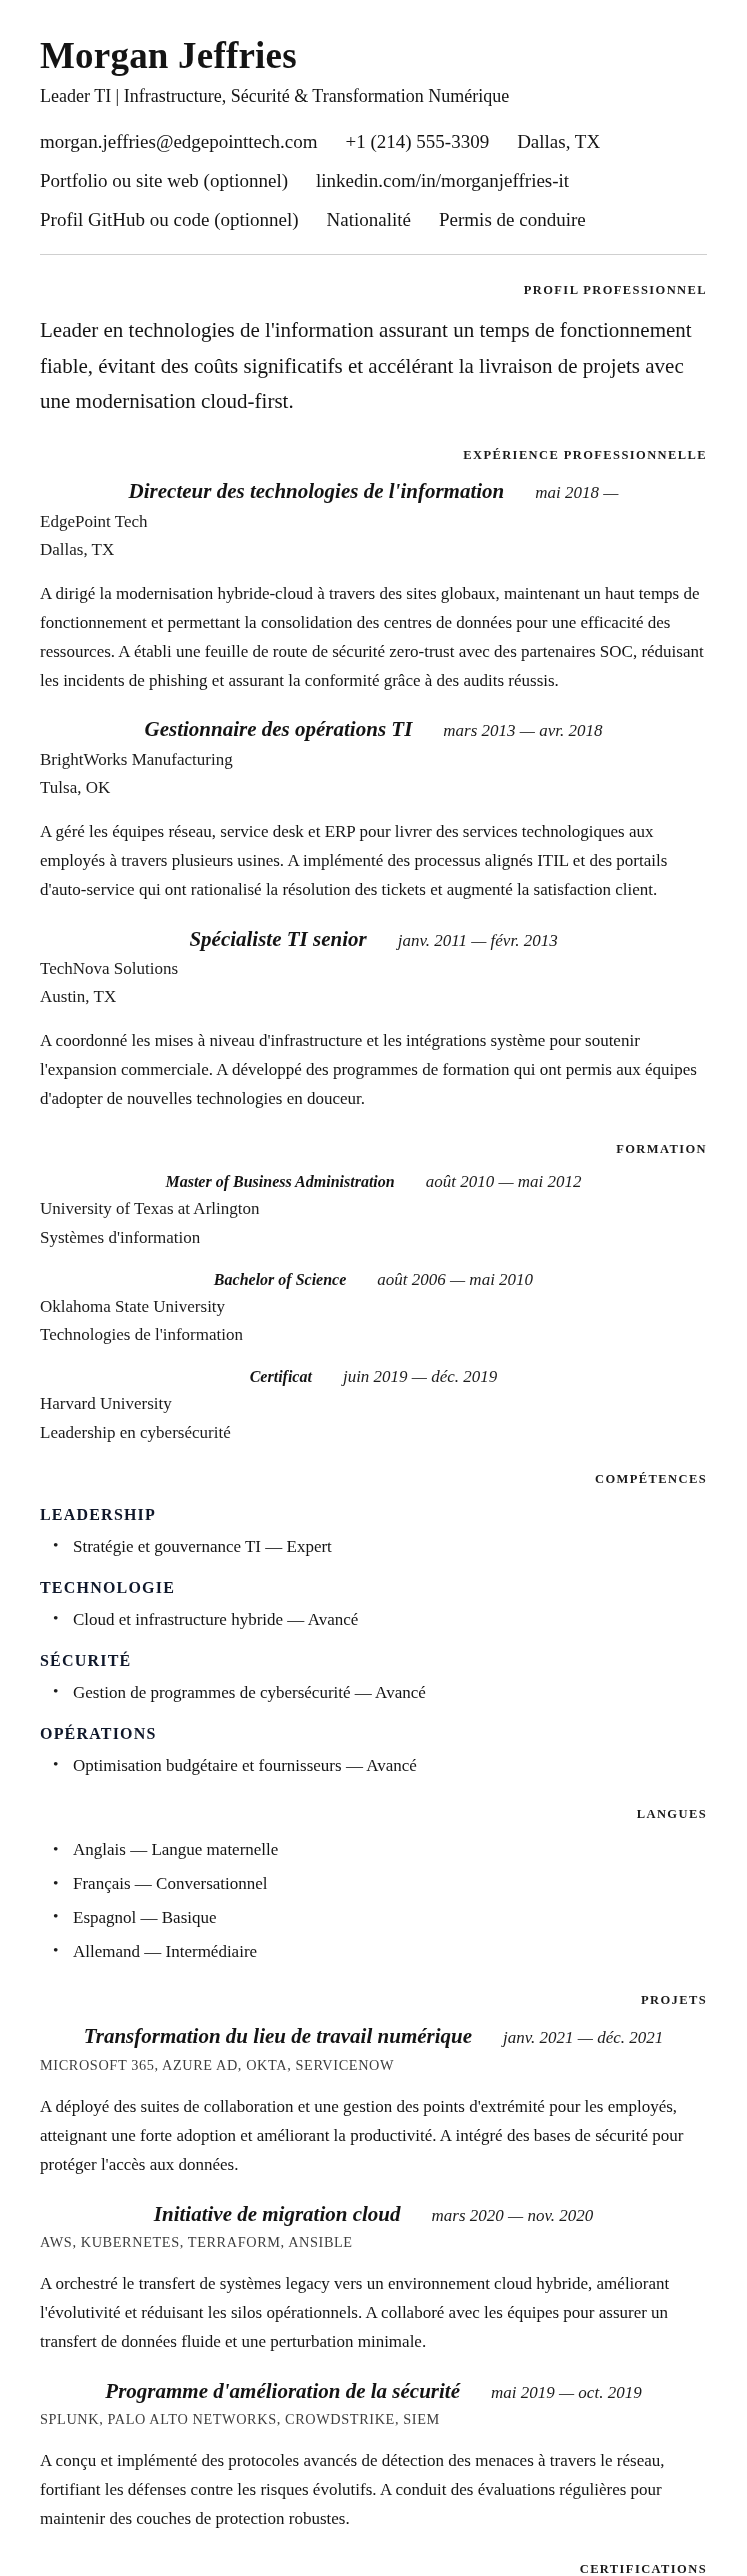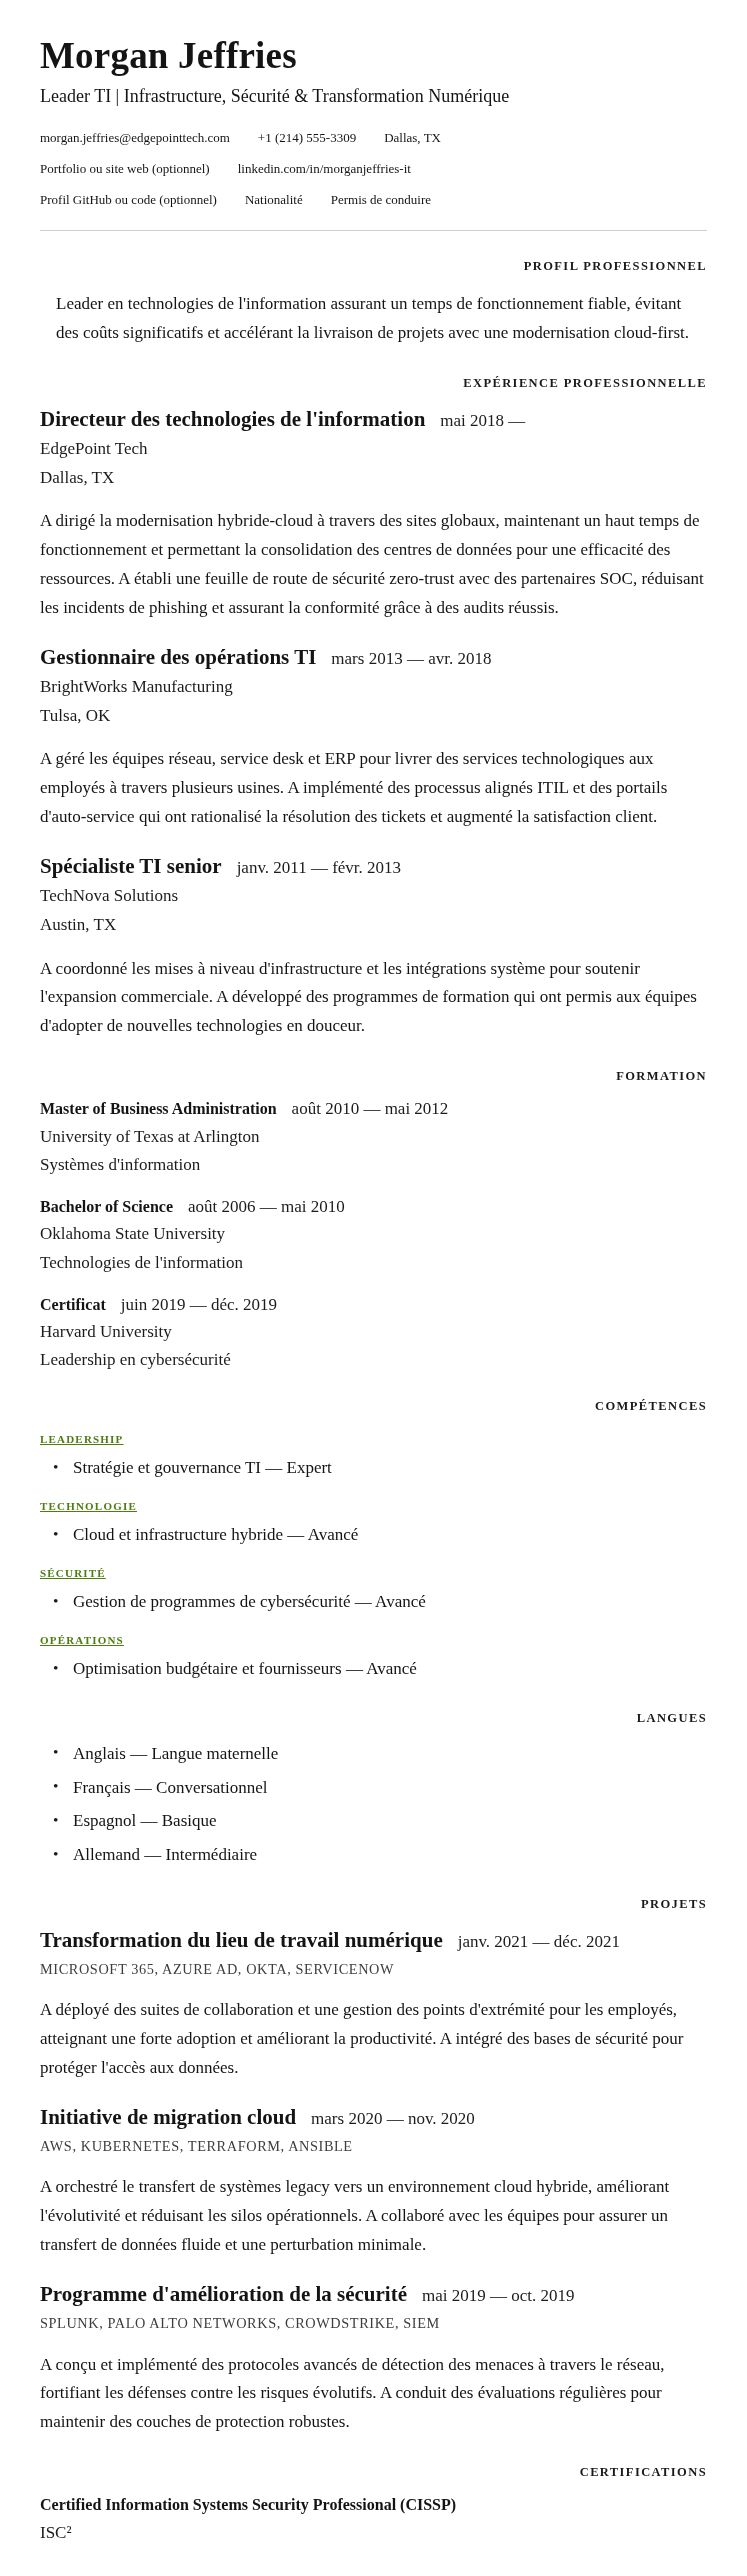--- a/index.html
+++ b/index.html
@@ -28,21 +28,21 @@
   .headline {
     font-size:18px;
     line-height:1.3;
     margin:5px 0 20px 0;
   }
   .contact-row {
     display:flex;
     flex-wrap:wrap;
     column-gap:25px;
     row-gap:3.7px;
-    font-size:13px;
+    font-size:19px;
     line-height:1.35;
     margin-bottom:13.7px;
     gap:28px;
   }
   .divider {
     border:none;
     border-top:1.2px solid #cfcfcf;
     margin:21px 0 0 0;
   }
 
@@ -51,33 +51,34 @@
   .section-heading {
     font-size:12.5px;
     font-weight:bold;
     letter-spacing:1.4px;
     line-height:1.3;
     margin:0 0 15px 0;
     color:#1a1a1a;
     text-align:right;
   }
   .body-text {
-    font-size:17px;
+    font-size:21px;
     line-height:1.7;
-    margin:16px;
+    margin:0;
     max-width:664px;
   }
 
   
   .entry { margin-bottom:21px; }
   .entry-head {
     display:flex;
-    justify-content:flex-start;
+    justify-content:center;
     align-items:baseline;
-    gap:15px;
+    gap:31px;
+    font-style:italic;
   }
   .entry-title {
     font-size:21px;
     font-weight:bold;
     line-height:1.25;
     margin:0;
   }
   .entry-title.smaller { font-size:16px; }
   .entry-dates {
     font-size:17px;
@@ -98,26 +99,25 @@
   }
   .tech-line {
     font-size:14.3px;
     letter-spacing:0.6px;
     color:#3d3d3d;
     margin-top:7.5px;
   }
 
   
   .group-label {
-    font-size:11px;
+    font-size:16px;
     font-weight:bold;
     letter-spacing:1.2px;
     margin:18.7px 0 10px 0;
-    color:#4d7c0f;
-    text-decoration:underline;
+    color:#0f172a;
   }
   ul.bullets {
     list-style:none;
     margin:8px;
     padding:0;
   }
   ul.bullets li {
     position:relative;
     font-size:17px;
     line-height:1.55;

